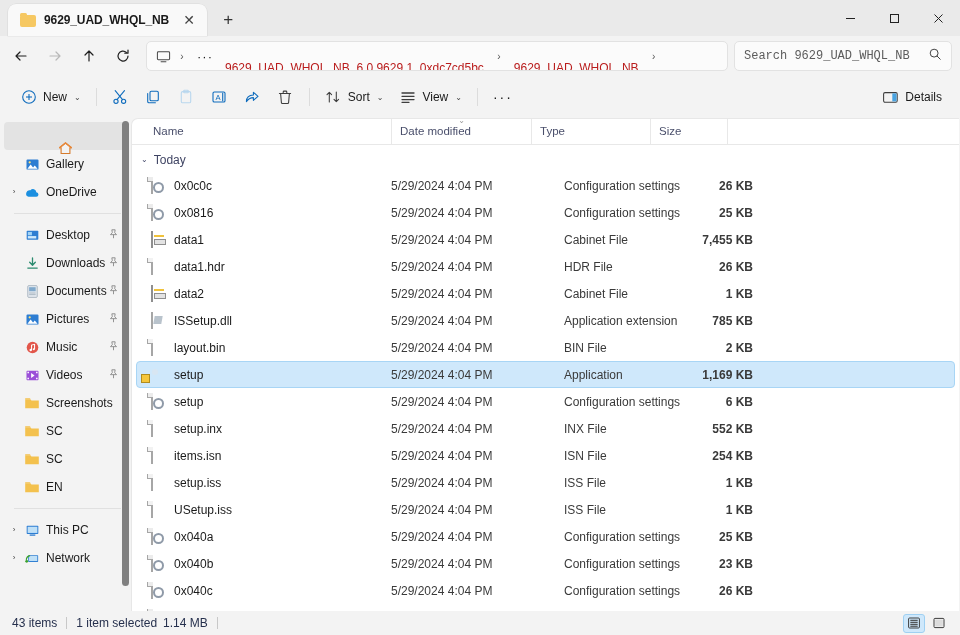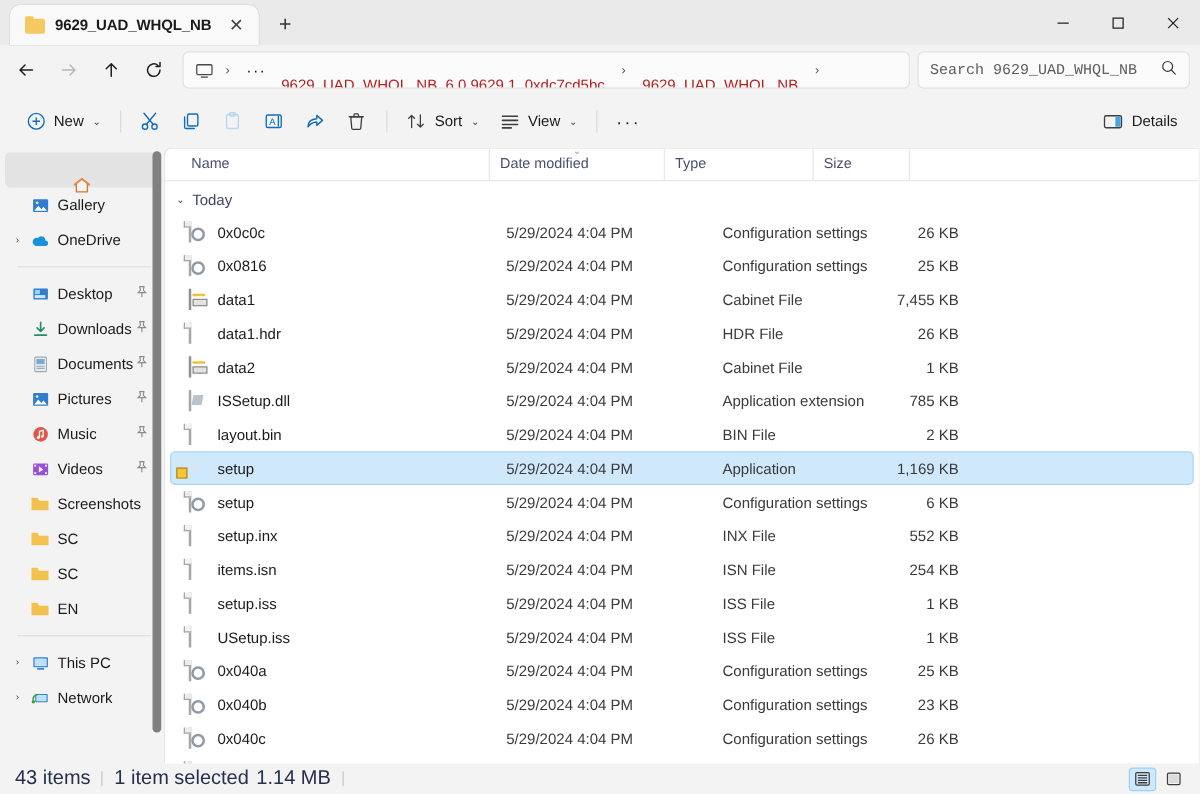--- a/index.html
+++ b/index.html
@@ -237,25 +237,26 @@
   .row.selected {
     background: #cfe8fb;
     border: 0.8px solid #a8d5f5;
   }
   .cell-name {
     width: 254px; flex: 0 0 254px;
     display: flex; align-items: center; gap: 8px;
     padding-left: 12px; overflow: hidden;
   }
   .fname { font-size: 12px; color: #1a1a1a; white-space: nowrap; }
-  .cell-date { width: 140px; flex: 0 0 140px; font-size: 12px; color: #3a3a3a; margin-left: 14px; }
+  .cell-date { width: 140px; flex: 0 0 140px; font-size: 12px; color: #3a3a3a; }
   .cell-type { width: 119px; flex: 0 0 119px; font-size: 12px; color: #3a3a3a; margin-left: 33px; }
   .cell-size {
     width: 70px; flex: 0 0 70px; font-size: 12px; color: #3a3a3a;
     text-align: right;
+    font-weight: bold;
   }
   .ficon { width: 17px; height: 17px; flex: 0 0 17px; position: relative; }
 
   
   .ic-doc { width: 13px; height: 16px; background: #fff; border: 1px solid #a6a6a6; border-radius: 1px; margin-left: 2px; position: relative; }
   .ic-doc::after { content:""; position:absolute; right:-1px; top:-1px; width:5px; height:5px; background:#f2f2f2; border-left:1px solid #a6a6a6; border-bottom:1px solid #a6a6a6; }
   
   .ic-cfg { width: 13px; height: 16px; background: #fdfdfd; border: 1px solid #a6a6a6; border-radius: 1px; margin-left: 2px; position: relative; }
   .ic-cfg::before { content:""; position:absolute; left:1px; bottom:1px; width:7px; height:7px; border-radius:50%; border:2px solid #8f9aa8; }
   .ic-cfg::after { content:""; position:absolute; right:-1px; top:-1px; width:5px; height:5px; background:#ececec; border-left:1px solid #a6a6a6; border-bottom:1px solid #a6a6a6; }
@@ -272,21 +273,21 @@
   .ic-app::after { content:""; position:absolute; right:0px; bottom:0px; width:7px; height:7px; background:#f5c63c; border:0.5px solid #b08c20; }
 
   
   .statusbar {
     height: 24px; flex: 0 0 24px;
     display: flex; align-items: center;
     background: #f3f3f3;
     padding: 0 10px 0 12px;
     gap: 0;
   }
-  .status-text { font-size: 16px; color: #26304d; padding: 0 9px 0 0; }
+  .status-text { font-size: 12px; color: #26304d; padding: 0 9px 0 0; }
   .status-sep { width: 1px; height: 12px; background: #c8c8c8; margin: 0 9px 0 0; }
   .status-spacer { flex: 1; }
   .viewtoggle {
     width: 22px; height: 19px; border-radius: 3px;
     display: flex; align-items: center; justify-content: center;
     margin-left: 3px;
   }
   .viewtoggle.active { background: #cfe8fb; border: 0.8px solid #9fd0f2; }
 </style>
 </head>

